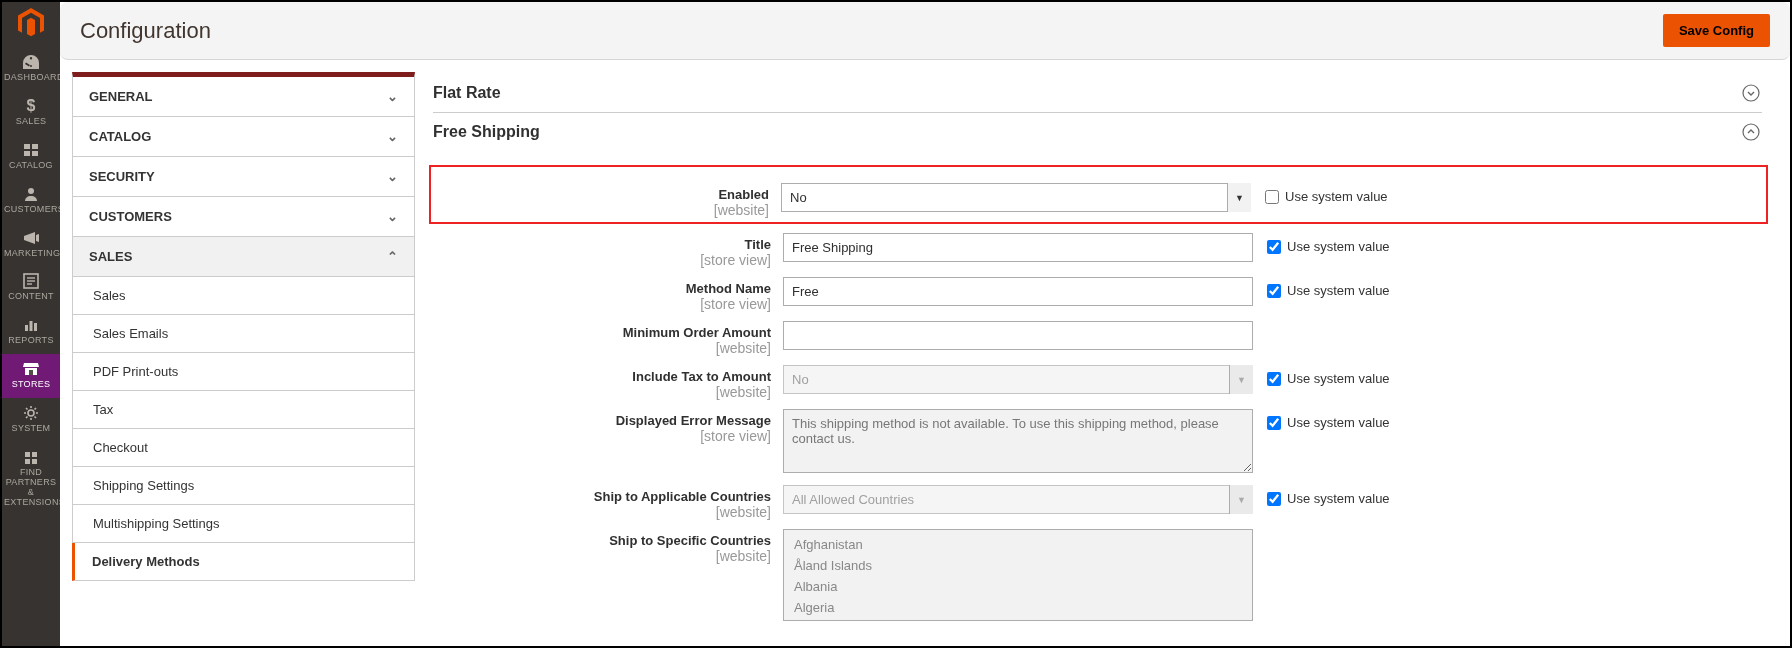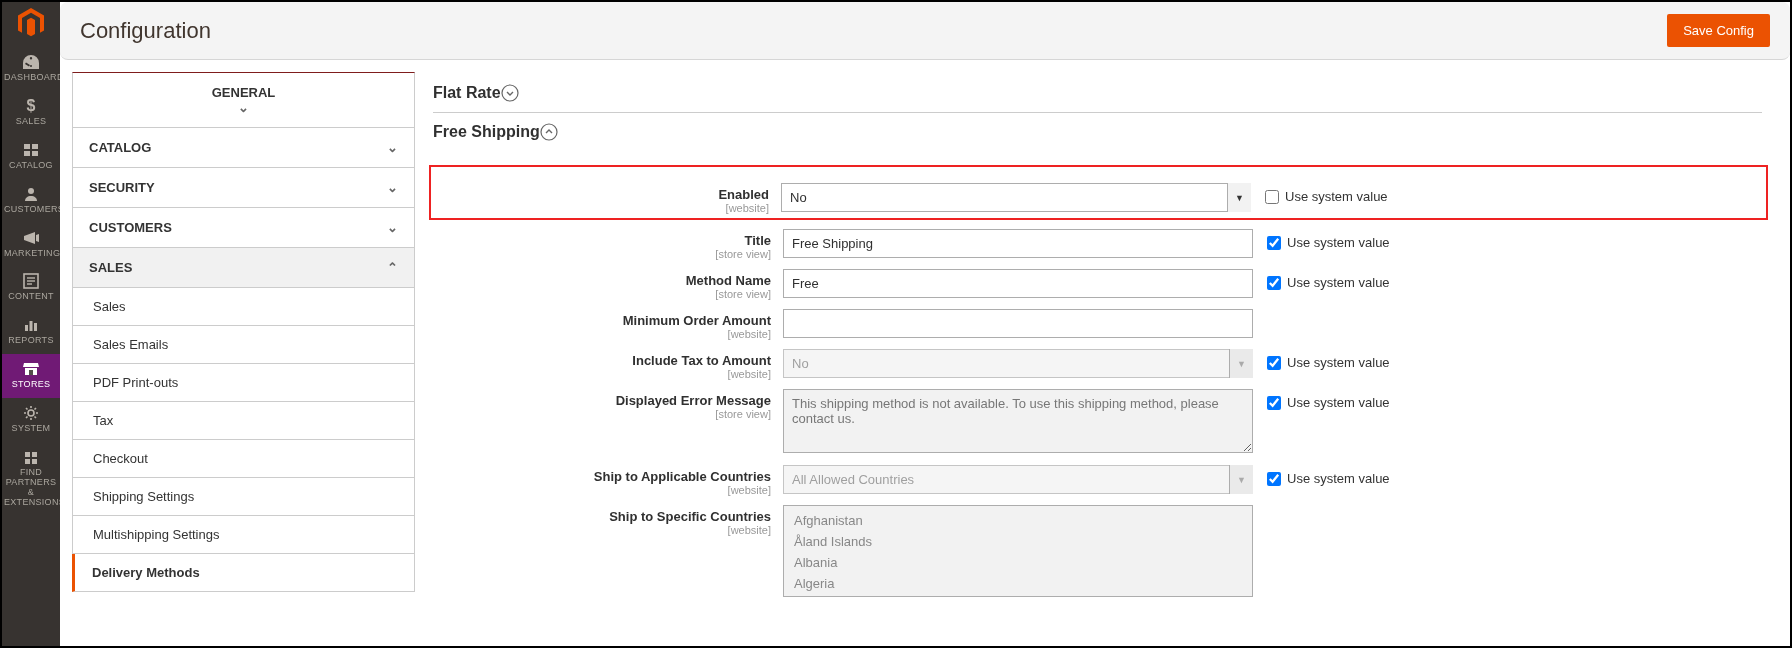--- a/index.html
+++ b/index.html
@@ -59,25 +59,25 @@
     border-radius: 8px;
   }
   .page-title {
     font-size: 22px;
     font-weight: 400;
     color: #41362f;
   }
   .save-btn {
     margin-left: auto;
     background: #eb5202;
-    color: #ffffff;
+    color: #000000;
     border: none;
     padding: 9px 16px;
     font-size: 13px;
-    font-weight: 400;
+    font-weight: 700;
     border-radius: 2px;
     cursor: pointer;
   }
 
   .page-body {
     flex: 1;
     display: flex;
     background: #fff;
     overflow: hidden;
   }
@@ -93,21 +93,21 @@
     align-items: center;
     justify-content: space-between;
     padding: 12px 16px;
     border: 1px solid #ccc;
     border-top: none;
     background: #fff;
     font-weight: 600;
     font-size: 13px;
     cursor: pointer;
   }
-  .config-sidebar .tabgroup:first-child .tabgroup-head { border-top: 1px solid #7f1d1d; flex-direction: column; }
+  .config-sidebar .tabgroup:first-child .tabgroup-head { border-top: 5px solid #7f1d1d; }
   .tabgroup-head .chev { color: #666; }
   .tabgroup.expanded .tabgroup-head { background: #f1f1f1; }
   .submenu { }
   .submenu-item {
     padding: 11px 16px 11px 20px;
     border: 1px solid #ccc;
     border-top: none;
     font-size: 13px;
     cursor: pointer;
     background: #fff;
@@ -120,20 +120,21 @@
 
   
   .content-panel {
     flex: 1;
     padding: 14px 28px 0 18px;
     overflow-y: auto;
   }
   .section-head {
     display: flex;
     align-items: center;
+    justify-content: space-between;
     padding: 10px 2px 10px 0;
     border-bottom: 1px solid #ccc;
     cursor: pointer;
   }
   .section-head .ttl {
     font-size: 16px;
     font-weight: 700;
     color: #303030;
   }
   .section-head .circle-chev {
@@ -156,21 +157,21 @@
     text-align: right;
     padding-right: 12px;
     padding-top: 4px;
   }
   .cfg-label .lbl {
     font-size: 13px;
     font-weight: 700;
     color: #303030;
   }
   .cfg-label .scope {
-    font-size: 11px;
+    font-size: 14px;
     color: #999;
     display: block;
     font-weight: 400;
   }
   .cfg-field {
     width: 470px;
   }
   .cfg-field select,
   .cfg-field input[type=text],
   .cfg-field textarea {

